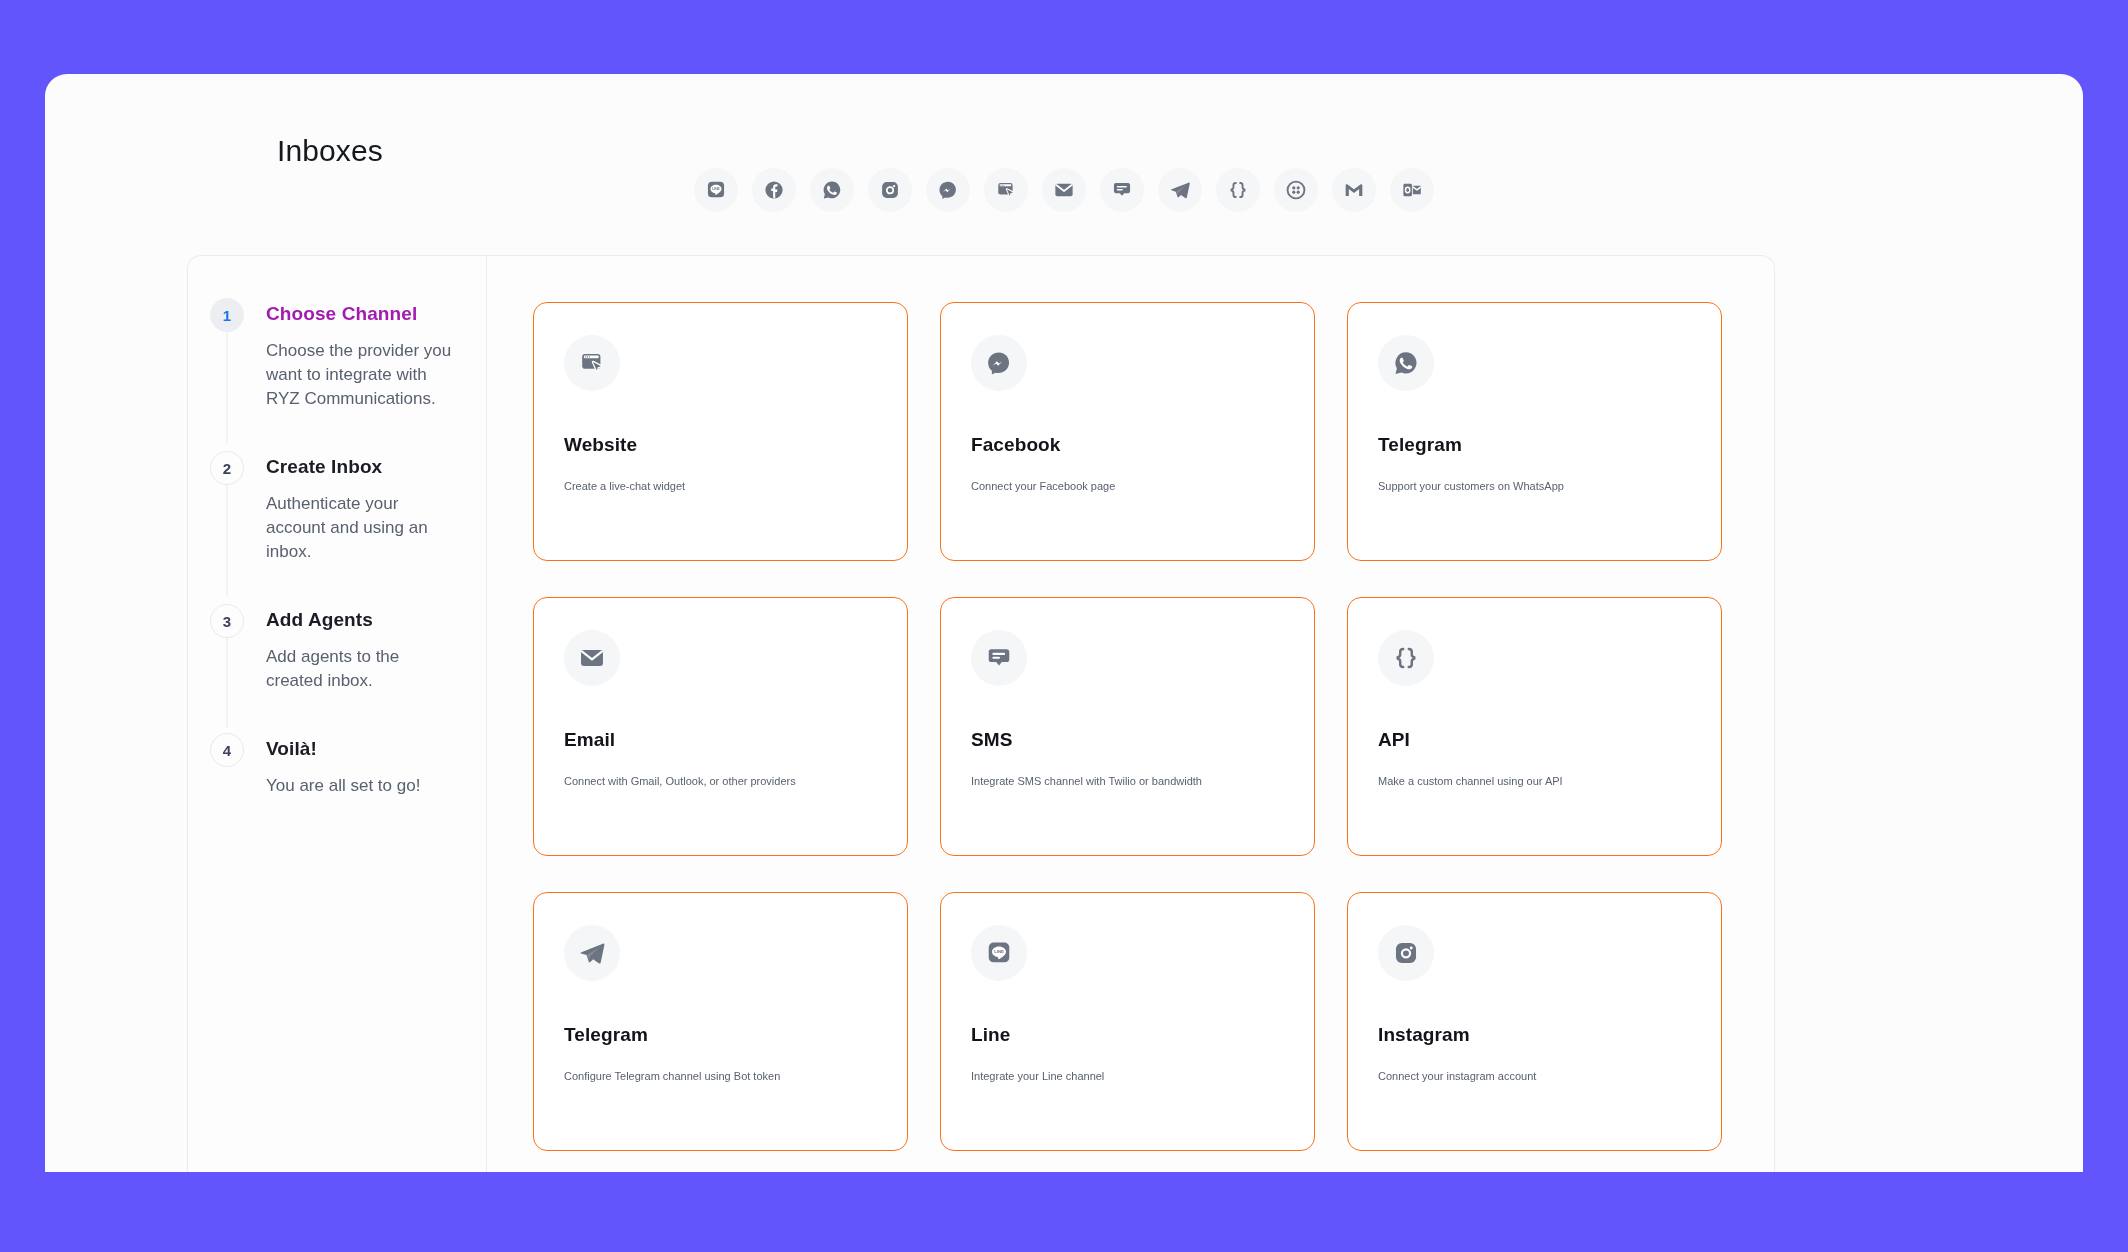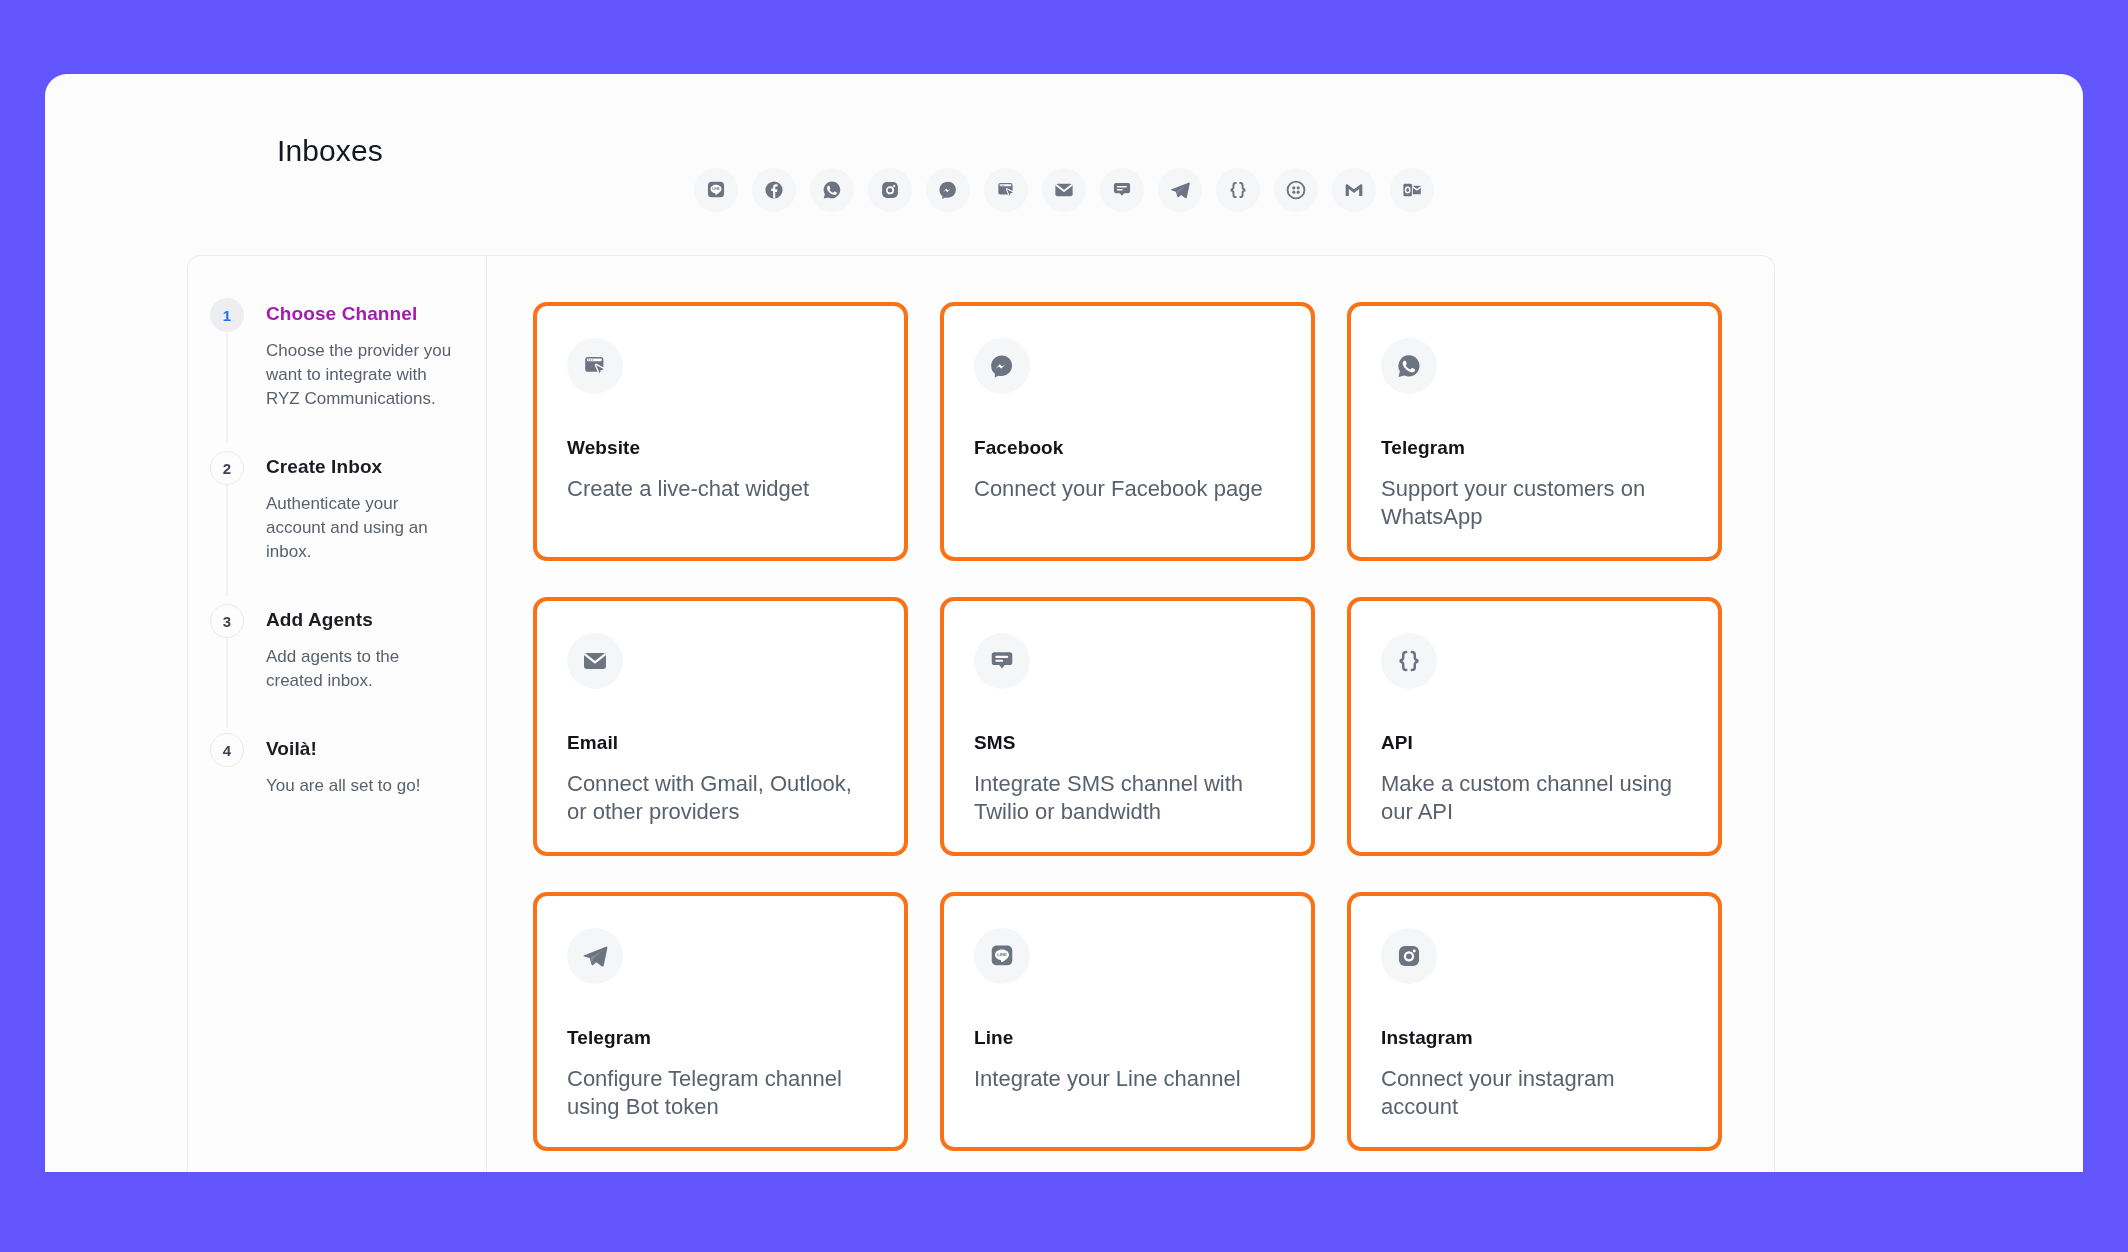--- a/index.html
+++ b/index.html
@@ -139,21 +139,21 @@
   .cards {
     flex: 1;
     padding: 46px 52px 0 46px;
     display: grid;
     grid-template-columns: repeat(3, 1fr);
     gap: 36px 32px;
     align-content: start;
   }
   .card {
     background: #ffffff;
-    border: 4px solid #f97316;
+    border: 1px solid #f97316;
     border-radius: 14px;
     height: 259px;
     padding: 32px 30px 0 30px;
     cursor: pointer;
   }
   .card-chip {
     width: 56px; height: 56px;
     border-radius: 50%;
     background: #f5f6f8;
     display: flex;
@@ -162,21 +162,21 @@
     margin-bottom: 43px;
   }
   .card-title {
     font-size: 19px;
     font-weight: 600;
     color: #12141a;
     margin-bottom: 16px;
     letter-spacing: .1px;
   }
   .card-desc {
-    font-size: 22px;
+    font-size: 11px;
     line-height: 28px;
     color: #59616e;
   }
   .ico { display: block; }
 </style>
 </head>
 <body>
 
 <div id="app">
   <div class="panel">

